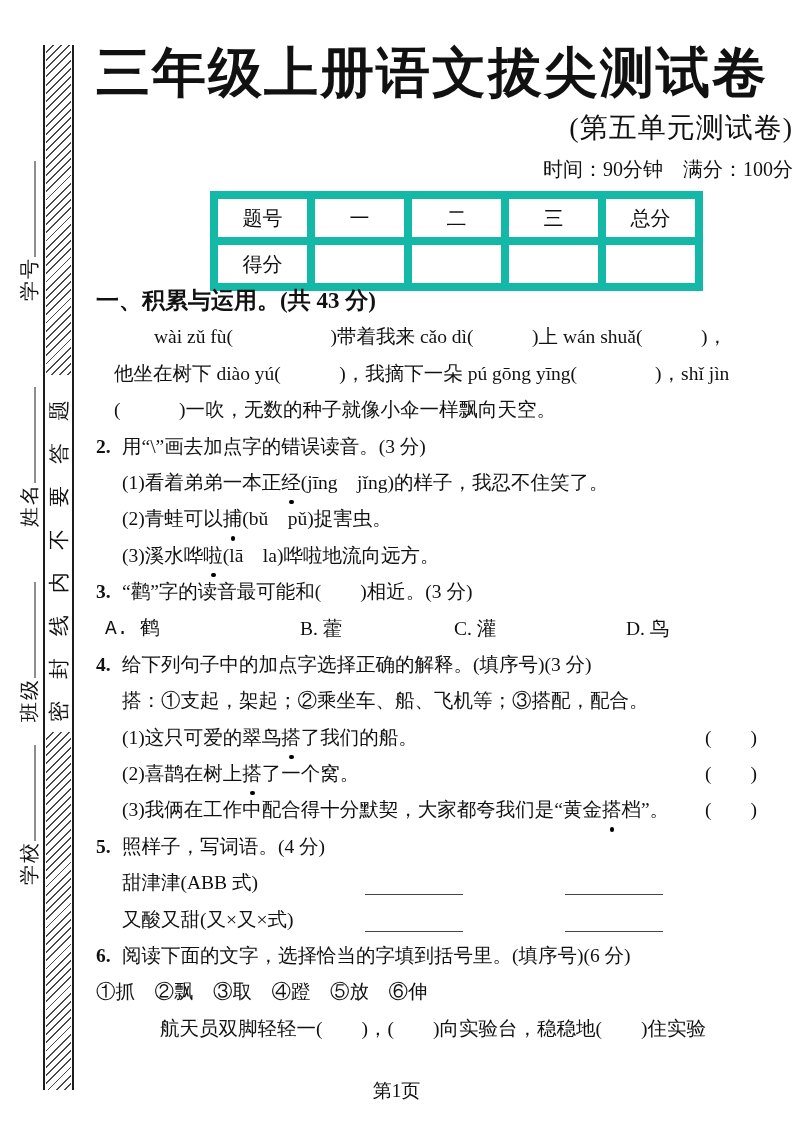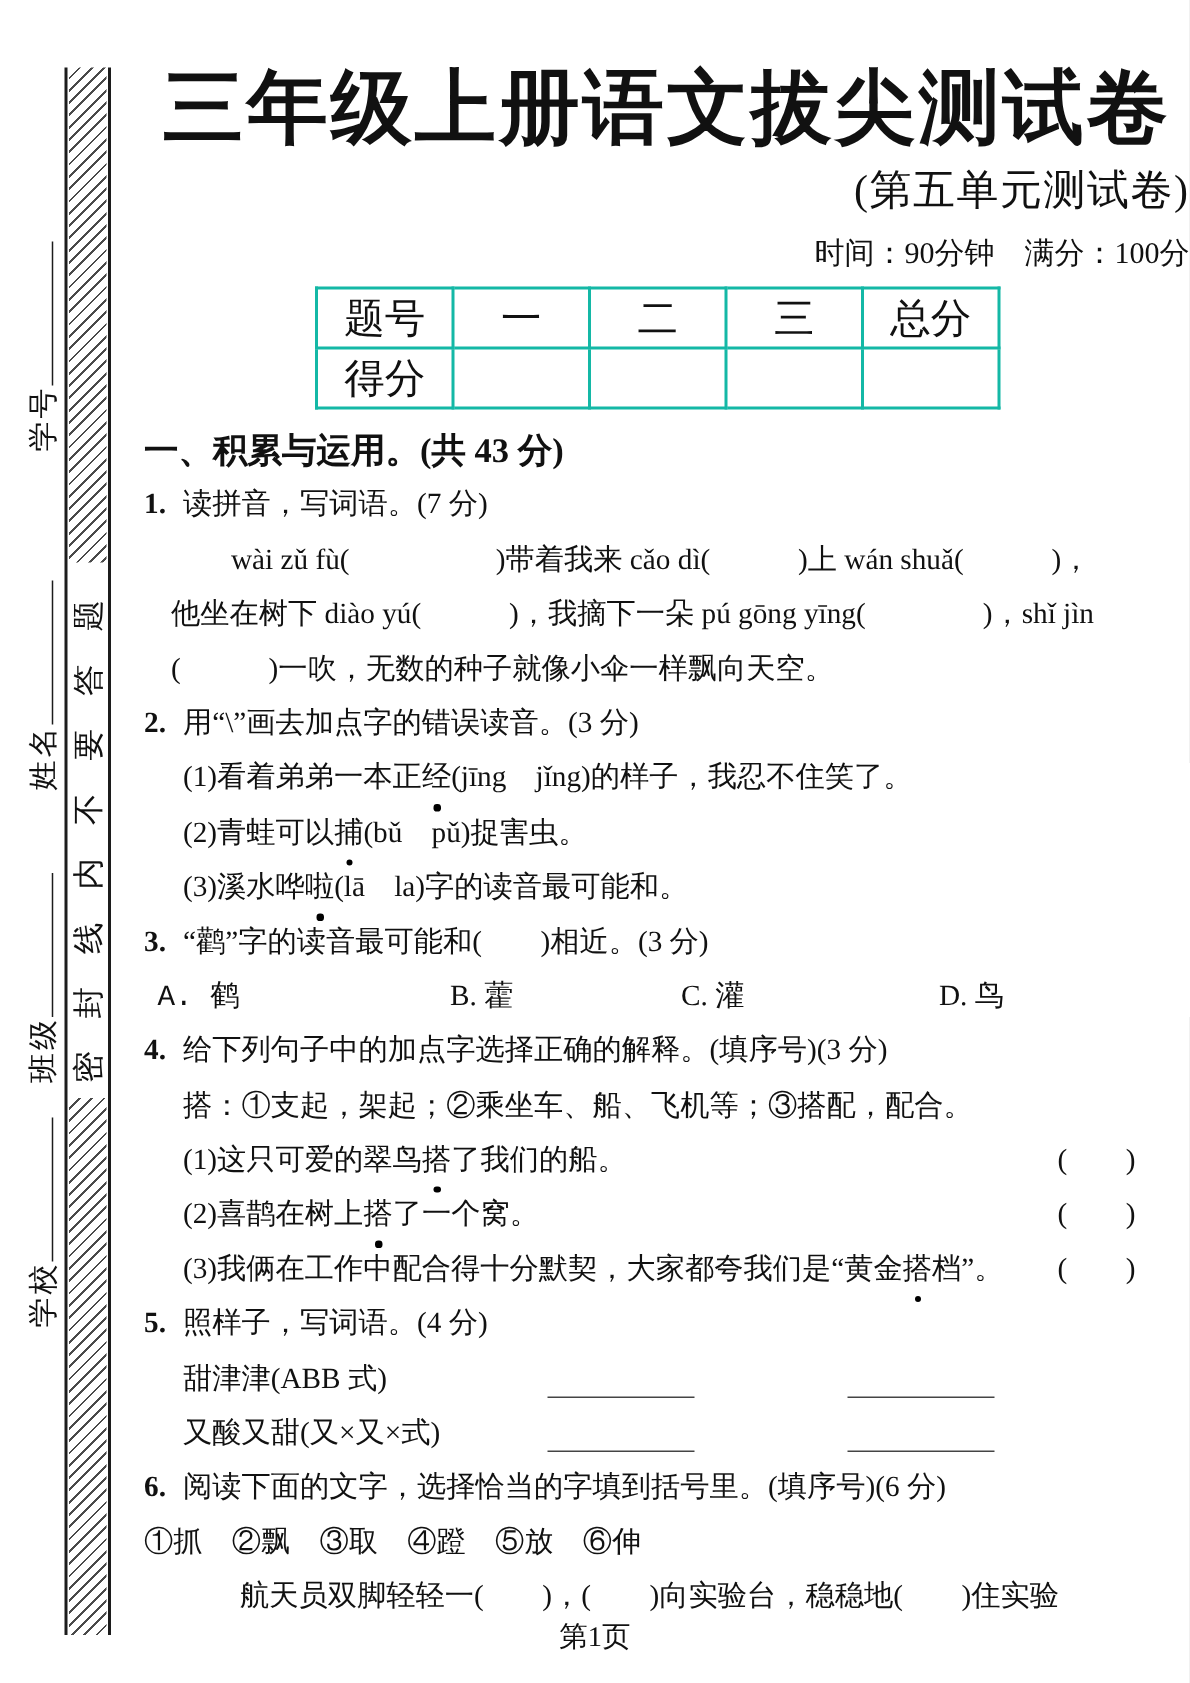--- a/index.html
+++ b/index.html
@@ -28,30 +28,30 @@
   }
   .side-field{
     position:absolute;left:29px;
     transform:translate(-50%,-50%) rotate(-90deg);
     white-space:nowrap;font-size:20px;letter-spacing:2px;
   }
   .sf-line{display:inline-block;width:96px;border-bottom:1.6px solid #1c1c1c;height:4px;}
   
   .content{position:absolute;left:96px;top:40px;width:697px;}
   .title{
-    text-align:center;font-family:"Liberation Sans","DejaVu Sans",sans-serif;
+    text-align:left;font-family:"Liberation Sans","DejaVu Sans",sans-serif;
     font-weight:900;font-size:54px;line-height:64px;letter-spacing:2px;white-space:nowrap;
   }
   .subtitle{text-align:right;font-size:28px;line-height:48px;letter-spacing:1px;}
   .meta{text-align:right;font-size:20px;line-height:30px;margin-top:2px;}
   
   .score-table{border-collapse:collapse;margin:7px 0 0 114px;table-layout:fixed;}
   .score-table td,.score-table th{
-    border:2px solid #14b8a6;width:89px;height:38px;
-    font-size:27px;font-weight:normal;text-align:center;padding:0;
+    border:8px solid #14b8a6;width:89px;height:38px;
+    font-size:20px;font-weight:normal;text-align:center;padding:0;
   }
   
   .body{position:absolute;left:96px;top:283px;width:697px;font-size:19.5px;}
   .line{height:36.4px;line-height:36.4px;white-space:nowrap;position:relative;}
   .bold{font-weight:bold;}
   .qnum{font-weight:bold;display:inline-block;width:26px;font-family:"Liberation Serif",serif;}
   .indent{padding-left:26px;}
   .pyline{padding-left:18px;}
   .pyline.first{text-indent:40px;}
   .du{position:relative;display:inline-block;}
@@ -114,38 +114,35 @@
         <td></td>
       </tr>
     </tbody>
       </table>
   </div>
 
   <div class="body">
 
     <div class="line bold" style="font-size:23px">一、积累与运用。(共 43 分)</div>
 
-    <div class="line">
-      <span class="qnum">1.</span><span>读拼音，写词语。(7 分)</span>
-    </div>
     <div class="line pyline first">wài zǔ fù(　　　　　)带着我来 cǎo dì(　　　)上 wán shuǎ(　　　)，</div>
     <div class="line pyline">他坐在树下 diào yú(　　　)，我摘下一朵 pú gōng yīng(　　　　)，shǐ jìn</div>
     <div class="line pyline">(　　　)一吹，无数的种子就像小伞一样飘向天空。</div>
 
     <div class="line">
       <span class="qnum">2.</span><span>用“\”画去加点字的错误读音。(3 分)</span>
     </div>
     <div class="line indent">
       <span>(1)看着弟弟一本正</span><span class="du">经</span><span>(jīng　jǐng)的样子，我忍不住笑了。</span>
     </div>
     <div class="line indent">
       <span>(2)青蛙可以</span><span class="du">捕</span><span>(bǔ　pǔ)捉害虫。</span>
     </div>
     <div class="line indent">
-      <span>(3)溪水哗</span><span class="du">啦</span><span>(lā　la)字的读音最可能和。</span>
+      <span>(3)溪水哗</span><span class="du">啦</span><span>(lā　la)哗啦地流向远方。</span>
     </div>
 
     <div class="line">
       <span class="qnum">3.</span><span>“鹳”字的读音最可能和(　　)相近。(3 分)</span>
     </div>
     <div class="line">
       <span class="opt o1">A. 鹤</span>
       <span class="opt o2">B. 藿</span>
       <span class="opt o3">C. 灌</span>
       <span class="opt o4">D. 鸟</span>

